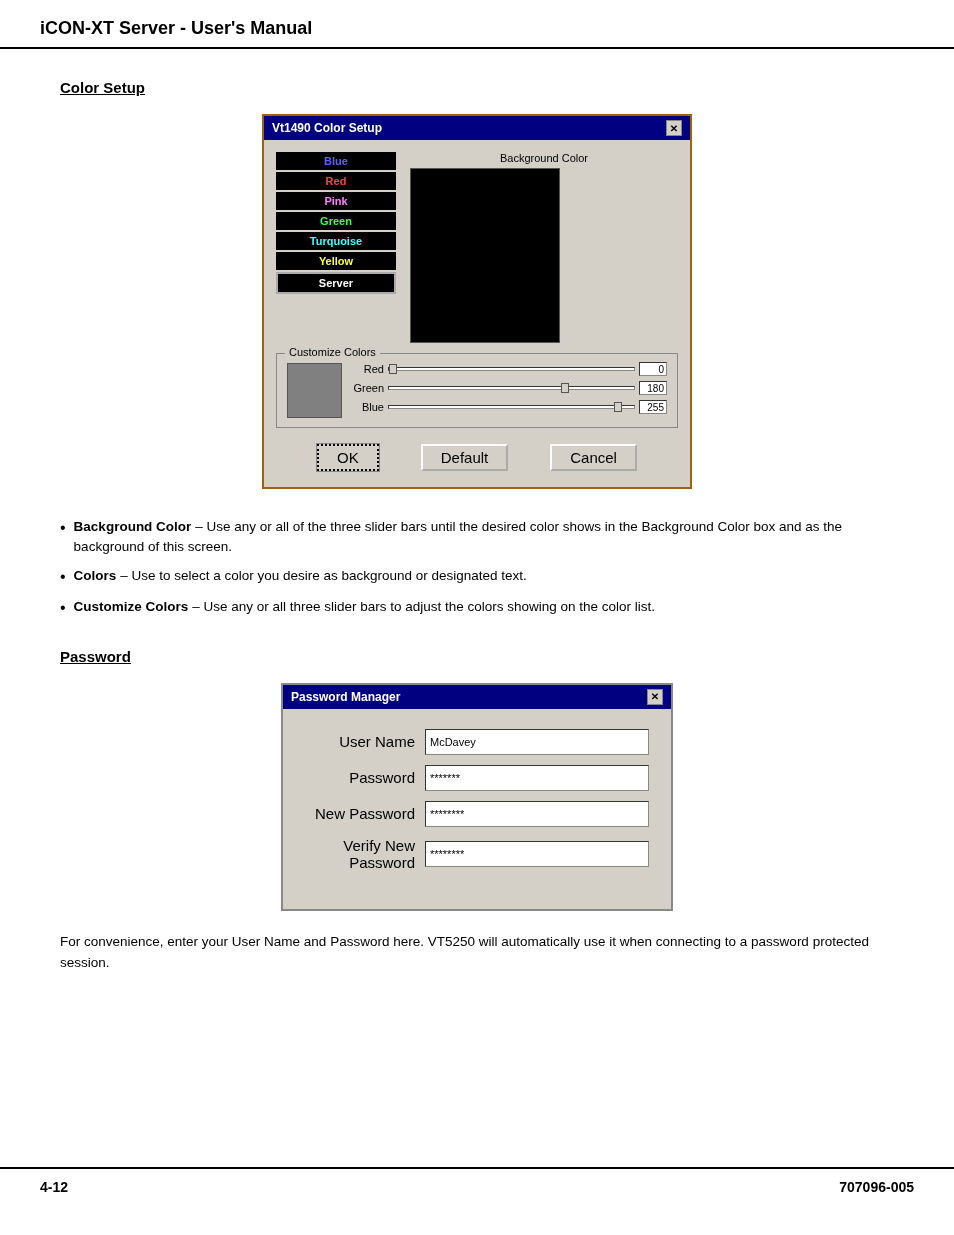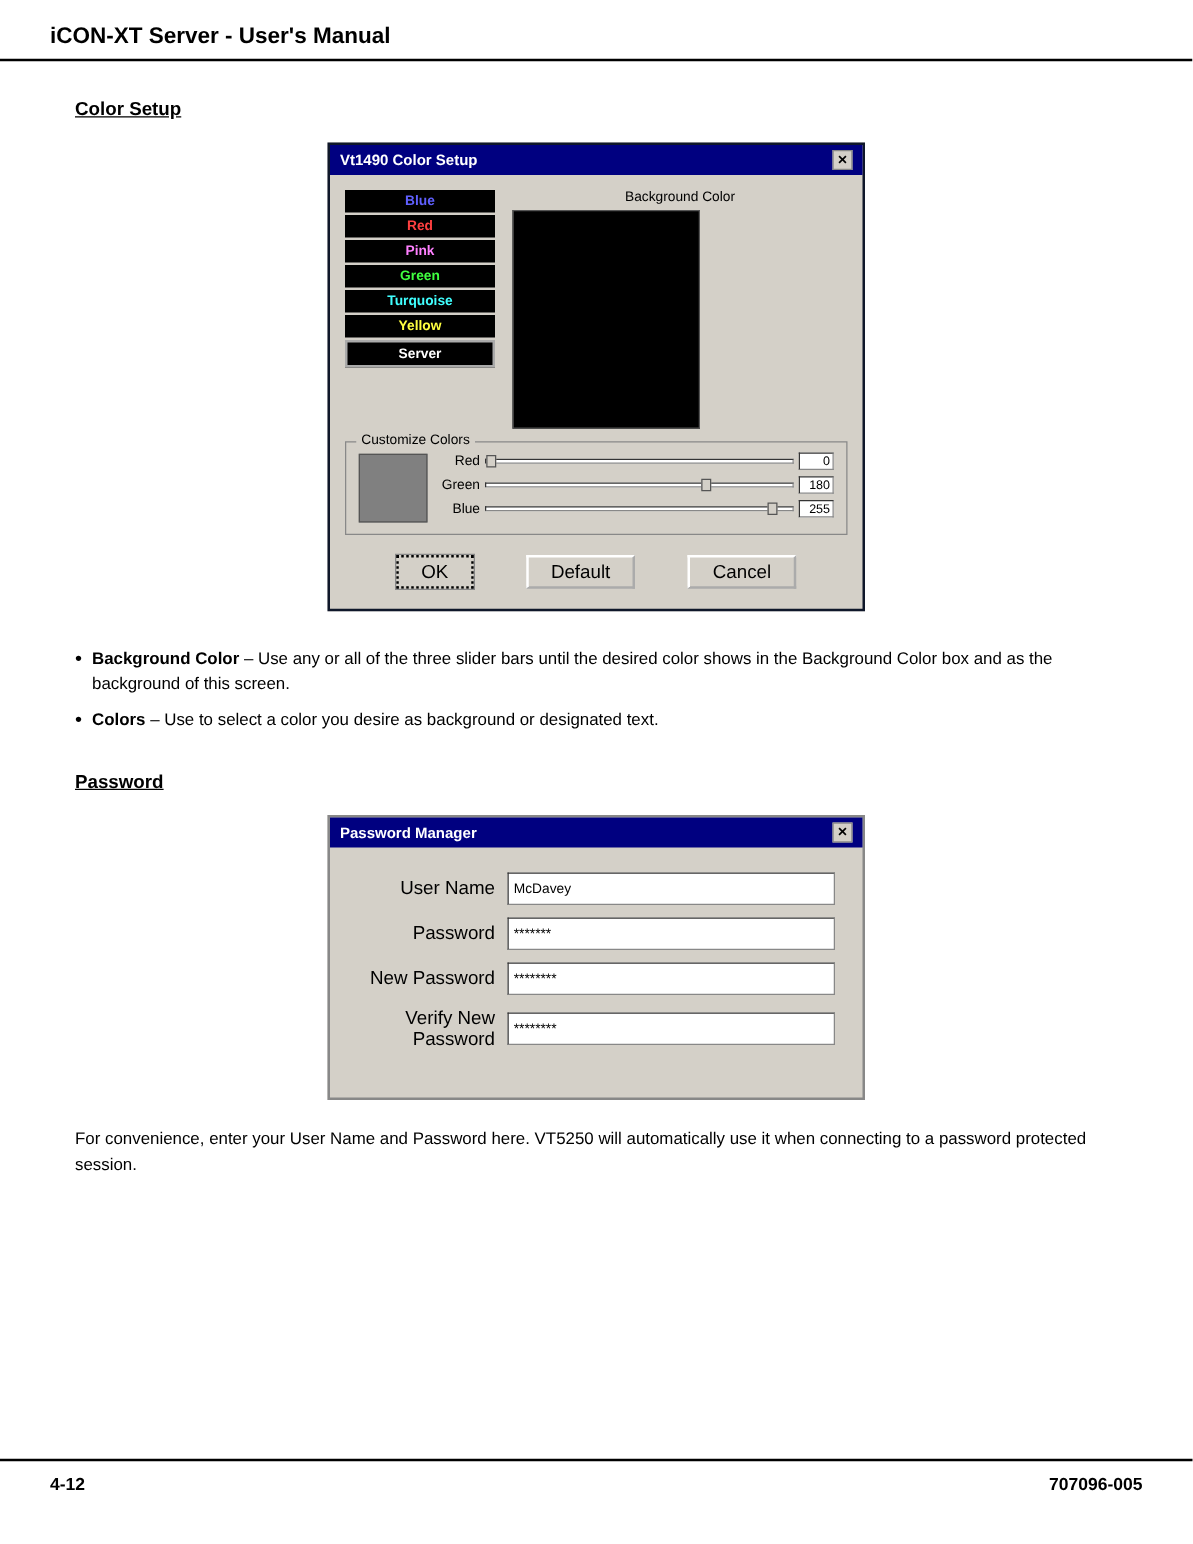--- a/index.html
+++ b/index.html
@@ -33,21 +33,21 @@
     
     .section-heading {
       font-size: 15px;
       font-weight: bold;
       text-decoration: underline;
       margin-bottom: 18px;
     }
 
     
     .dialog {
-      border: 2px solid #0f172a;
+      border: 2px solid #a16207;
       background: #d4d0c8;
       margin: 16px auto 28px auto;
       width: 430px;
       font-size: 12px;
     }
     .dialog-titlebar {
       background: #000080;
       color: #fff;
       padding: 4px 8px;
       display: flex;
@@ -226,21 +226,21 @@
     }
     .bullet-list li b {
       font-weight: bold;
     }
 
     
     .pw-dialog {
       border: 2px solid #888;
       background: #d4d0c8;
       margin: 0 auto 20px auto;
-      width: 430px;
+      width: 392px;
       font-size: 12px;
     }
     .form-row {
       display: flex;
       align-items: center;
       margin-bottom: 10px;
       padding: 0 10px;
     }
     .form-label {
       width: 110px;
@@ -353,20 +353,23 @@
       </div>
     </div>
 
     <ul class="bullet-list">
       <li>
         <span><b>Background Color</b><span> – Use any or all of the three slider bars until the desired color shows in the Background Color box and as the background of this screen.</span></span>
       </li>
       <li>
         <span><b>Colors</b><span> – Use to select a color you desire as background or designated text.</span></span>
       </li>
+      <li>
+        <span><b>Customize Colors</b><span> – Use any or all three slider bars to adjust the colors showing on the color list.</span></span>
+      </li>
     </ul>
   </div>
 
   <div class="section-divider">
     <div class="section-heading">Password</div>
 
     <div class="pw-dialog">
       <div class="dialog-titlebar">
         <span>Password Manager</span>
         <div class="dialog-close-btn">✕</div>

